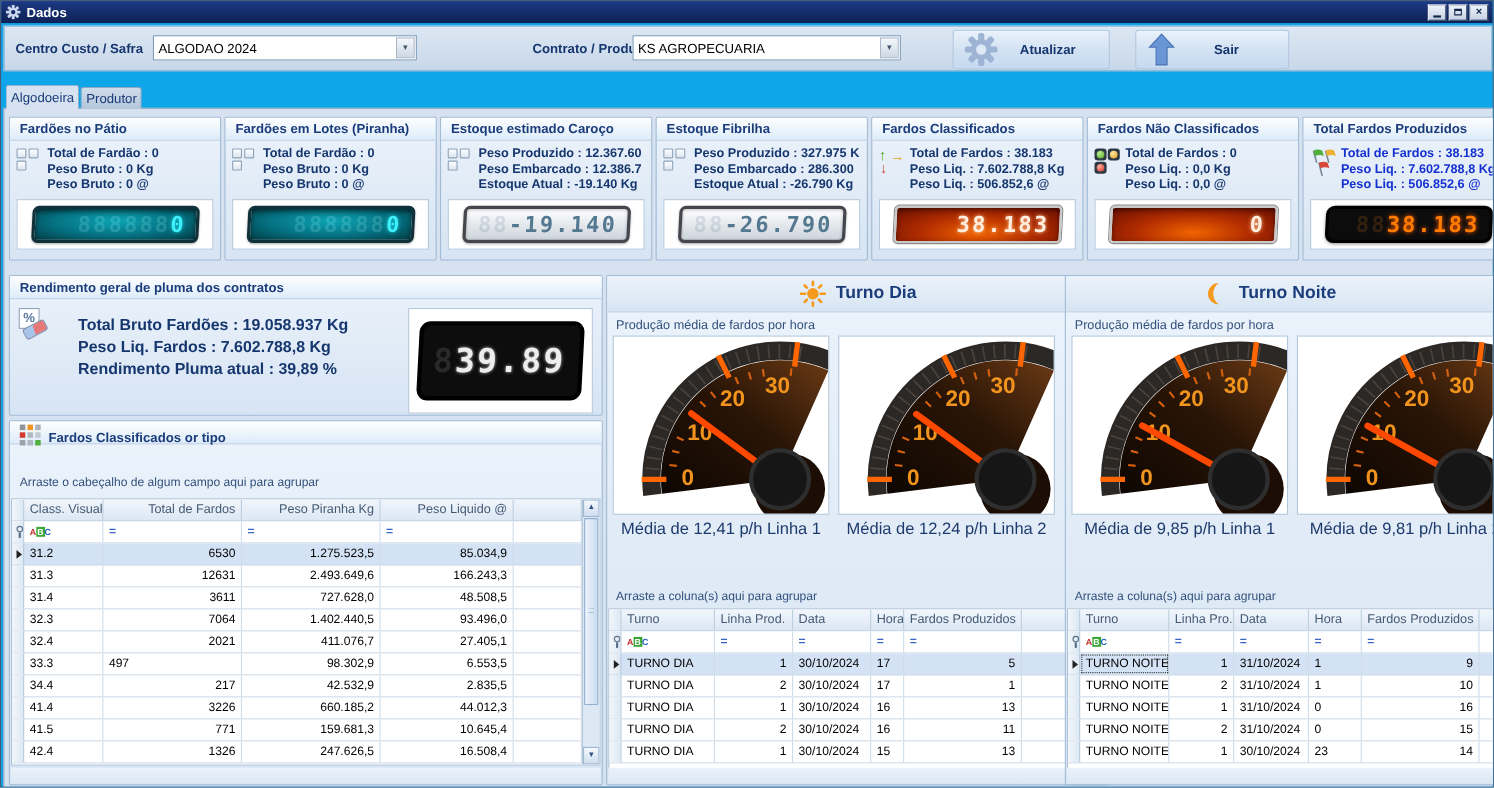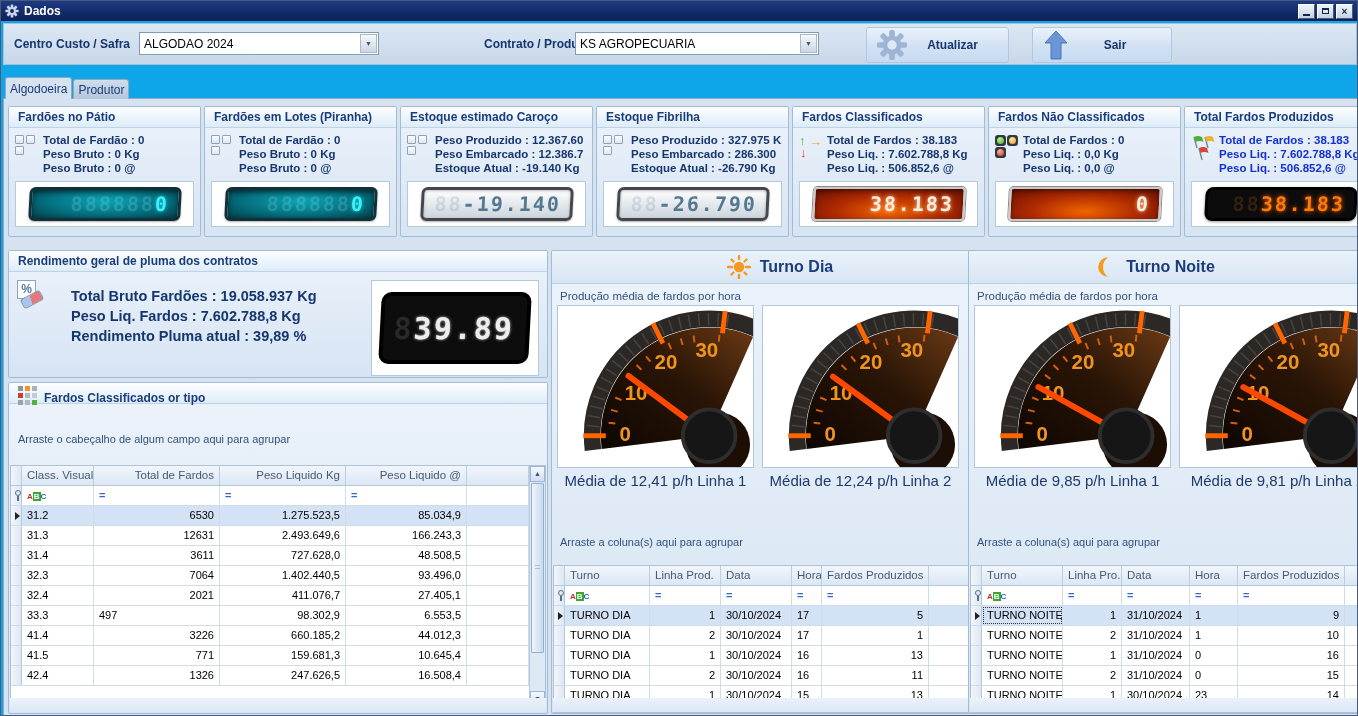--- a/index.html
+++ b/index.html
@@ -118,21 +118,21 @@
     display:flex; align-items:center; justify-content:center; }
   .lcd.big { width:150px; height:72px; font-size:30px; padding-right:12px; border-radius:10px;
     background:#0d0d0d; border:4px solid #000; }
   .lcd.big .ghost { color:#2e2e2e; }
   .lcd.big .val { color:#ededed; text-shadow:0 0 3px #cccccc; }
 
   
   .hint { font-size:11px; color:#33517c; white-space:nowrap; }
 
   
-  .xgrid { position:absolute; background:#fff; border:1px solid #aec3d8; overflow:hidden;margin-top:12px; }
+  .xgrid { position:absolute; background:#fff; border:1px solid #aec3d8; overflow:hidden; }
   .xr { display:flex; height:20px; border-bottom:1px solid #d0dcea; }
   .xc { border-right:1px solid #d0dcea; font-size:11px; color:#000; padding:3px 5px 0;
     white-space:nowrap; overflow:hidden; height:100%; }
   .xr.hd { background:linear-gradient(#f2f6fc,#dbe7f4); border-bottom:1px solid #b6c9dc; }
   .xr.hd .xc { border-right:1px solid #bccfde; color:#445a74; font-size:11.5px; padding-top:3px; }
   .xr.ft { background:#fff; }
   .xr.ft .eq { color:#3b66c4; font-weight:bold; font-size:11px; }
   .xr.sel { background:#d4e2f5; }
   .xc.ind { background:linear-gradient(90deg,#f2f6fb,#dde8f3); border-right:1px solid #b6c9dc; position:relative; }
   .rowarrow { position:absolute; left:4px; top:6px; width:0; height:0;
@@ -398,21 +398,21 @@
     <div class="gbox" style="left:4px;top:283px;width:540px;height:332px">
       <div class="gbox-h">
         <span class="ic-grid9"><i style="left:0px;top:0px;background:#8d949c"></i><i style="left:7px;top:0px;background:#f09626"></i><i style="left:14px;top:0px;background:#aab2ba"></i><i style="left:0px;top:7px;background:#d23b30"></i><i style="left:7px;top:7px;background:#b0b8c0"></i><i style="left:14px;top:7px;background:#c2cad2"></i><i style="left:0px;top:14px;background:#9aa2aa"></i><i style="left:7px;top:14px;background:#b0b8c0"></i><i style="left:14px;top:14px;background:#52b043"></i></span><span>Fardos Classificados or tipo</span>
       </div>
       <div class="hint" style="position:absolute;left:9px;top:50px">Arraste o cabeçalho de algum campo aqui para agrupar</div>
       <div class="xgrid" id="cg" style="left: 1px; top: 70px; right: 1px; height: 243px; padding-right: 16px;">
           <div class="xr hd">
             <div class="xc ind"></div>
             <div class="xc " style="width:72px;text-align:left">Class. Visual</div>
             <div class="xc " style="width:126px;text-align:right">Total de Fardos</div>
-            <div class="xc " style="width:126px;text-align:right">Peso Liquido Kg</div>
+            <div class="xc " style="width:126px;text-align:right">Peso Piranha Kg</div>
             <div class="xc " style="width:121px;text-align:right">Peso Liquido @</div>
             <div class="xc" style="flex:1"></div>
           </div>
           <div class="xr ft">
             <div class="xc ind">
               <span class="pin"></span>
             </div>
             <div class="xc " style="width:72px;text-align:left"><span class="abc"><span class="a">A</span><span class="b">B</span><span class="c">C</span></span></div>
             <div class="xc " style="width:126px;text-align:left"><span class="eq">=</span></div>
             <div class="xc " style="width:126px;text-align:left"><span class="eq">=</span></div>
@@ -460,20 +460,28 @@
             <div class="xc " style="width:126px;text-align:right">411.076,7</div>
             <div class="xc " style="width:121px;text-align:right">27.405,1</div>
             <div class="xc" style="flex:1"></div>
           </div>
           <div class="xr">
             <div class="xc ind"></div>
             <div class="xc " style="width:72px;text-align:left">33.3</div>
             <div class="xc " style="width:126px;">497</div>
             <div class="xc " style="width:126px;text-align:right">98.302,9</div>
             <div class="xc " style="width:121px;text-align:right">6.553,5</div>
+            <div class="xc" style="flex:1"></div>
+          </div>
+          <div class="xr">
+            <div class="xc ind"></div>
+            <div class="xc " style="width:72px;text-align:left">34.4</div>
+            <div class="xc " style="width:126px;text-align:right">217</div>
+            <div class="xc " style="width:126px;text-align:right">42.532,9</div>
+            <div class="xc " style="width:121px;text-align:right">2.835,5</div>
             <div class="xc" style="flex:1"></div>
           </div>
           <div class="xr">
             <div class="xc ind"></div>
             <div class="xc " style="width:72px;text-align:left">41.4</div>
             <div class="xc " style="width:126px;text-align:right">3226</div>
             <div class="xc " style="width:126px;text-align:right">660.185,2</div>
             <div class="xc " style="width:121px;text-align:right">44.012,3</div>
             <div class="xc" style="flex:1"></div>
           </div>

